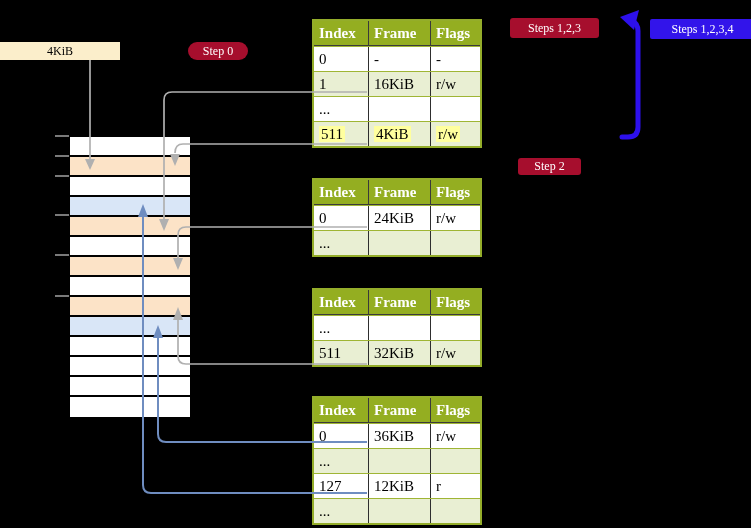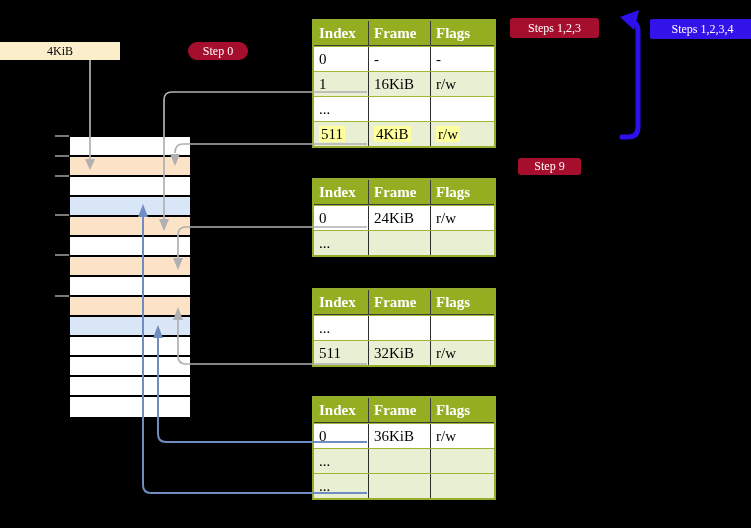--- a/index.html
+++ b/index.html
@@ -23,21 +23,21 @@
   
   #memory-column{position:absolute;left:70px;top:137px;width:120px;}
   .mrow{height:20px;box-sizing:border-box;border-bottom:2px solid #000;}
   .mrow:last-child{border-bottom:none;}
   .mrow.free{background:var(--memory-free);}
   .mrow.page_table{background:var(--memory-page-table);}
   .mrow.mapped{background:var(--memory-mapped);}
   .tick{position:absolute;left:55px;width:14px;height:2px;background:var(--tick);}
   
   .ptable{
-    position:absolute;left:312px;width:184px;box-sizing:border-box;
+    position:absolute;left:312px;width:170px;box-sizing:border-box;
     border:2px solid var(--table-border);font-size:15px;color:#000;font-family:Liberation Serif, serif;
   }
   #t0{top:19px;} #t1{top:178px;} #t2{top:288px;} #t3{top:396px;}
   .trow{display:flex;height:25px;box-sizing:border-box;background:var(--table-row-white);}
   .trow + .trow{border-top:1px solid var(--table-row-divider);}
   .trow.alt{background:var(--table-row-green);}
   .trow.thead{background:var(--table-header-bg);border-bottom:1px solid #3a3a3a;}
   .trow.thead .tcell{color:var(--table-header-text);font-weight:bold;border-right-color:#3a3a3a;}
   .tcell{box-sizing:border-box;padding:0 0 0 5px;line-height:24px;overflow:hidden;
          border-right:1px solid #2e2e2e;}
@@ -56,21 +56,21 @@
 </style>
 </head>
 <body>
 
 <div id="canvas">
 
   <div id="label-4kib" class="badge wheat">4KiB</div>
   <div id="label-step0" class="badge red">Step 0</div>
   <div id="label-steps123" class="badge red">Steps 1,2,3</div>
   <div id="label-steps1234" class="badge blue">Steps 1,2,3,4</div>
-  <div id="label-step4" class="badge red">Step 9</div>
+  <div id="label-step4" class="badge red">Step 2</div>
 
   <div id="memory-column">
       <div class="mrow free"></div>
       <div class="mrow page_table"></div>
       <div class="mrow free"></div>
       <div class="mrow mapped"></div>
       <div class="mrow page_table"></div>
       <div class="mrow free"></div>
       <div class="mrow page_table"></div>
       <div class="mrow free"></div>
@@ -159,20 +159,25 @@
       <div class="trow">
         <div class="tcell c0">0</div>
         <div class="tcell c1">36KiB</div>
         <div class="tcell c2">r/w</div>
       </div>
       <div class="trow alt">
         <div class="tcell c0">...</div>
         <div class="tcell c1"></div>
         <div class="tcell c2"></div>
       </div>
+      <div class="trow">
+        <div class="tcell c0">127</div>
+        <div class="tcell c1">12KiB</div>
+        <div class="tcell c2">r</div>
+      </div>
       <div class="trow alt">
         <div class="tcell c0">...</div>
         <div class="tcell c1"></div>
         <div class="tcell c2"></div>
       </div>
     </div>
 
   <svg id="overlay" width="751" height="528" viewBox="0 0 751 528">
 
     <path class="con-gray" d="M 90 60 V 160"></path>

